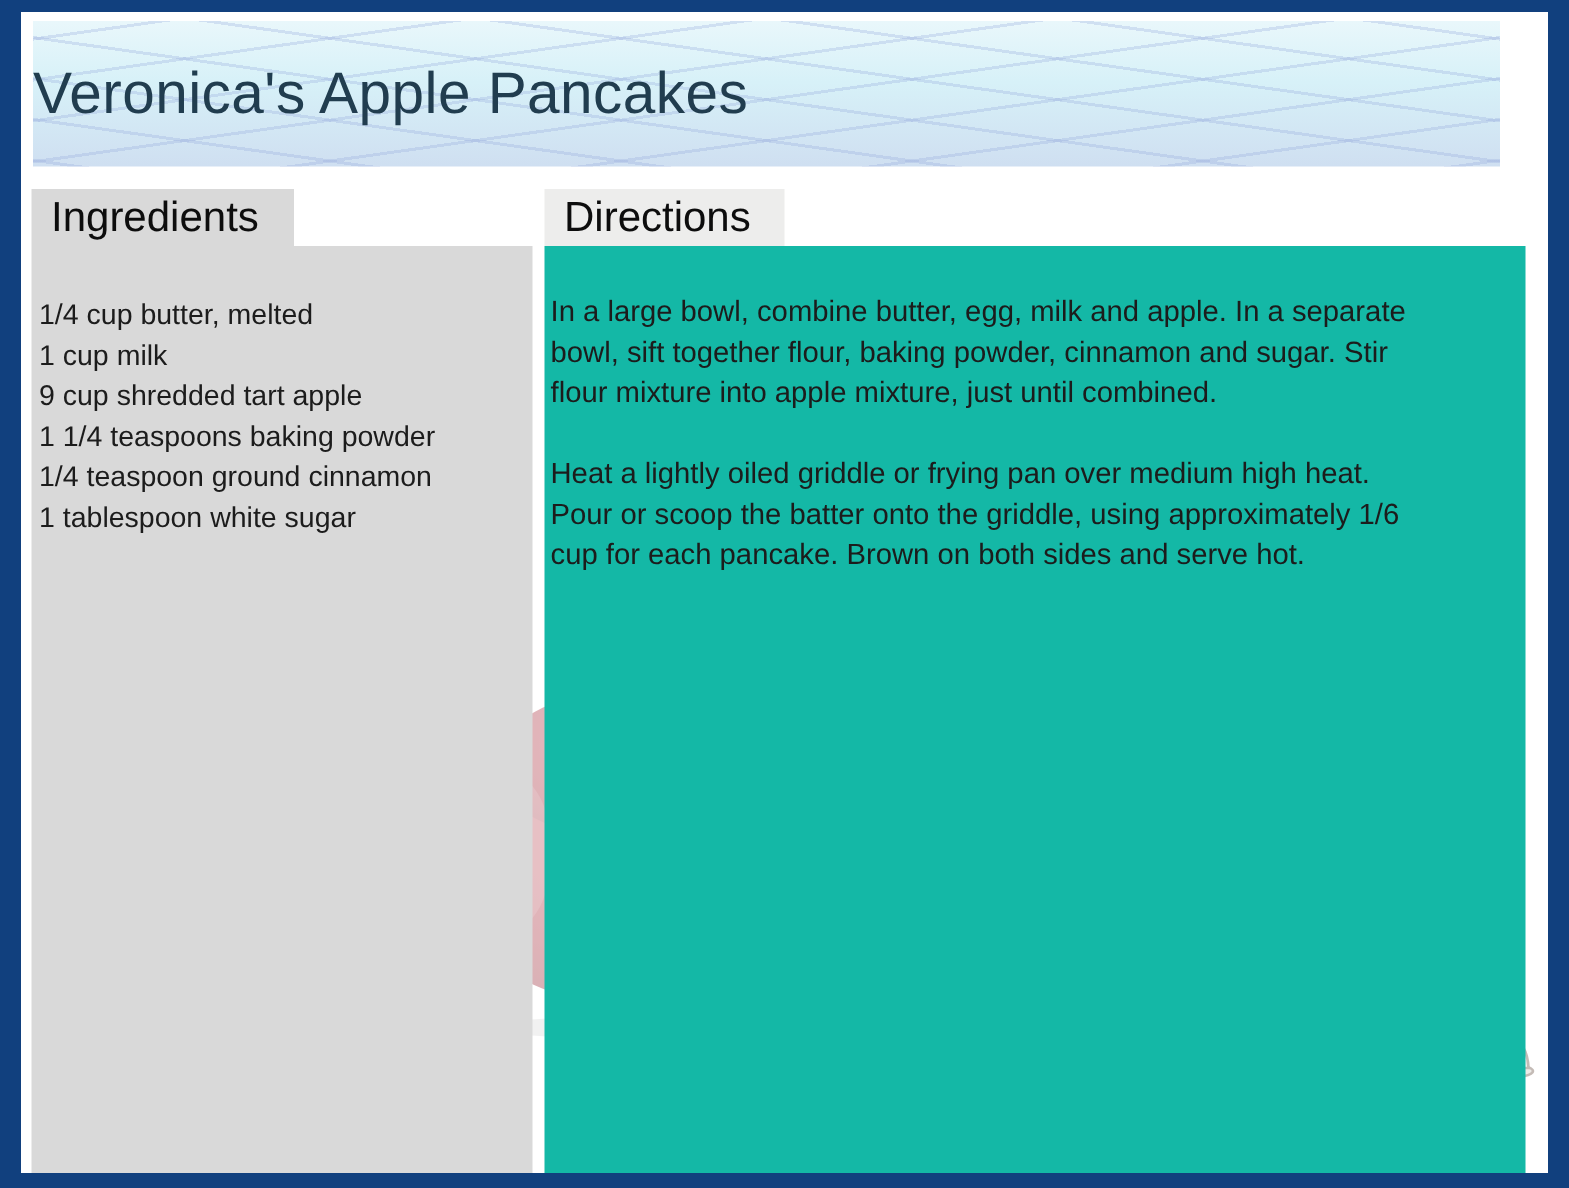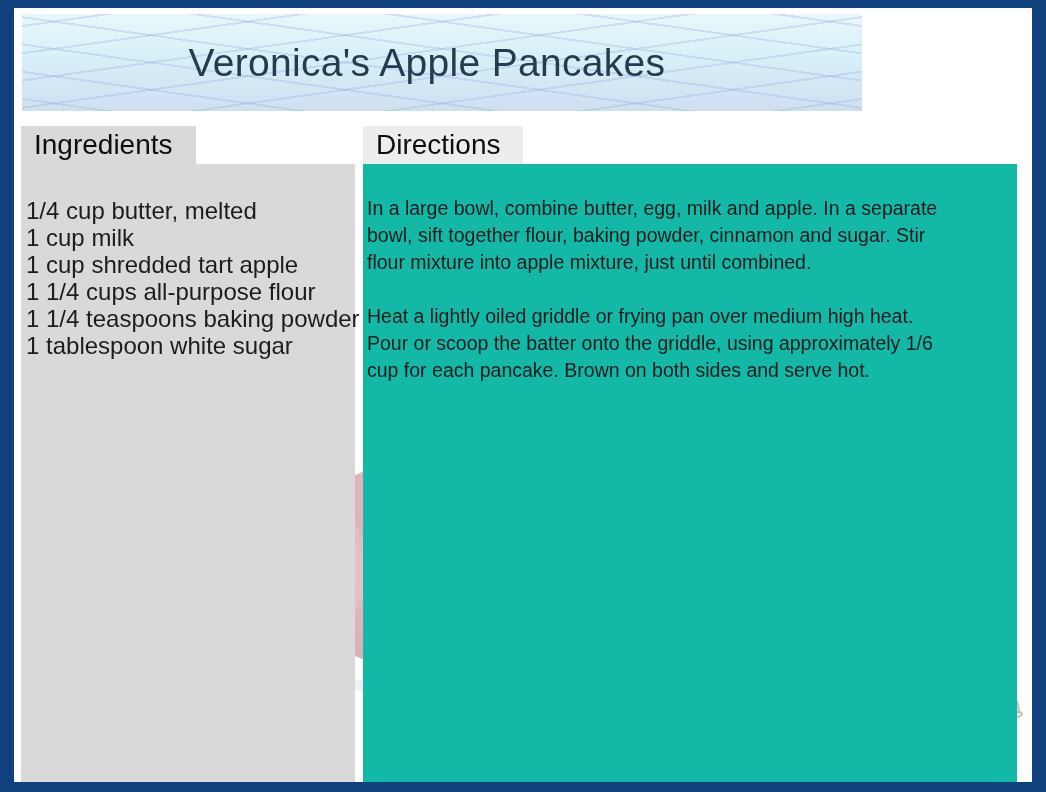--- a/index.html
+++ b/index.html
@@ -8,22 +8,22 @@
     background:#ffffff; font-family:"Liberation Sans", sans-serif;
   }
   
   .frame-top    { position:absolute; left:0; top:0;    width:100%; height:8px;  background:#11407e; }
   .frame-bottom { position:absolute; left:0; bottom:0; width:100%; height:10px; background:#11407e; }
   .frame-left   { position:absolute; left:0;  top:0; width:14px; height:100%; background:#11407e; }
   .frame-right  { position:absolute; right:0; top:0; width:14px; height:100%; background:#11407e; }
 
   
   .header {
-    position:absolute; left:22px; top:14px; width:840px; height:97px;
-    box-sizing:border-box; display:flex; align-items:center; justify-content:center;
+    position:absolute; left:22px; top:14px; width:978px; height:97px;
+    box-sizing:border-box; display:flex; align-items:center; justify-content:flex-start;
     padding-right:30px;
     background:
       repeating-linear-gradient(172deg, rgba(150,170,220,0) 0 11px, rgba(150,170,220,0.30) 11px 13px, rgba(150,170,220,0) 13px 27px),
       repeating-linear-gradient(188deg, rgba(150,170,220,0) 0 11px, rgba(150,170,220,0.30) 11px 13px, rgba(150,170,220,0) 13px 27px),
       linear-gradient(180deg, #e9f7fb 0%, #d7f1f8 42%, #cfdff1 100%);
   }
   .header-title { font-size:39px; color:#213d4f; letter-spacing:0.3px; white-space:nowrap; }
 
   
   .column { position:absolute; top:126px; height:656px; }
@@ -35,21 +35,21 @@
     padding-left:13px; font-size:28px; color:#0d0d0d;
   }
   .col-ingredients .hbox { width:175px; background:#d9d9d9; }
   .col-directions  .hbox { width:160px; background:#ededec; }
 
   .col-body { position:absolute; top:38px; left:0; right:0; bottom:0; box-sizing:border-box; }
   .col-ingredients .col-body { background:#d9d9d9; padding:33px 6px 0 5px; }
   .col-directions  .col-body { background:#14b8a6; padding:31px 12px 0 4px; }
 
   .ing-item {
-    font-size:24px; line-height:27px; color:#1c1c1c; white-space:nowrap;
+    font-size:19px; line-height:27px; color:#1c1c1c; white-space:nowrap;
   }
   .dir-para {
     font-size:19.5px; line-height:27px; color:#1c1c1c;
     margin:0 0 27px 0; white-space:pre-line;
   }
 
   
   .apple-svg { position:absolute; left:282px; top:438px; width:458px; height:258px; opacity:0.34; }
   
   .chef-svg  { position:absolute; left:903px; top:647px; width:122px; height:133px; opacity:0.5; }
@@ -135,23 +135,23 @@
 
   <div class="header">
     <div class="header-title">Veronica's Apple Pancakes</div>
   </div>
 
   <div class="column col-ingredients">
     <div class="hbox">Ingredients</div>
     <div class="col-body">
         <div class="ing-item">1/4 cup butter, melted</div>
         <div class="ing-item">1 cup milk</div>
-        <div class="ing-item">1 cup shredded tart apple</div>
-        <div class="ing-item">1 1/4 cups all-purpose flour</div>
+        <div class="ing-item">9 cup shredded tart apple</div>
         <div class="ing-item">1 1/4 teaspoons baking powder</div>
+        <div class="ing-item">1/4 teaspoon ground cinnamon</div>
         <div class="ing-item">1 tablespoon white sugar</div>
       </div>
   </div>
 
   <div class="column col-directions">
     <div class="hbox">Directions</div>
     <div class="col-body">
         <p class="dir-para">In a large bowl, combine butter, egg, milk and apple. In a separate
 bowl, sift together flour, baking powder, cinnamon and sugar. Stir
 flour mixture into apple mixture, just until combined.</p>

